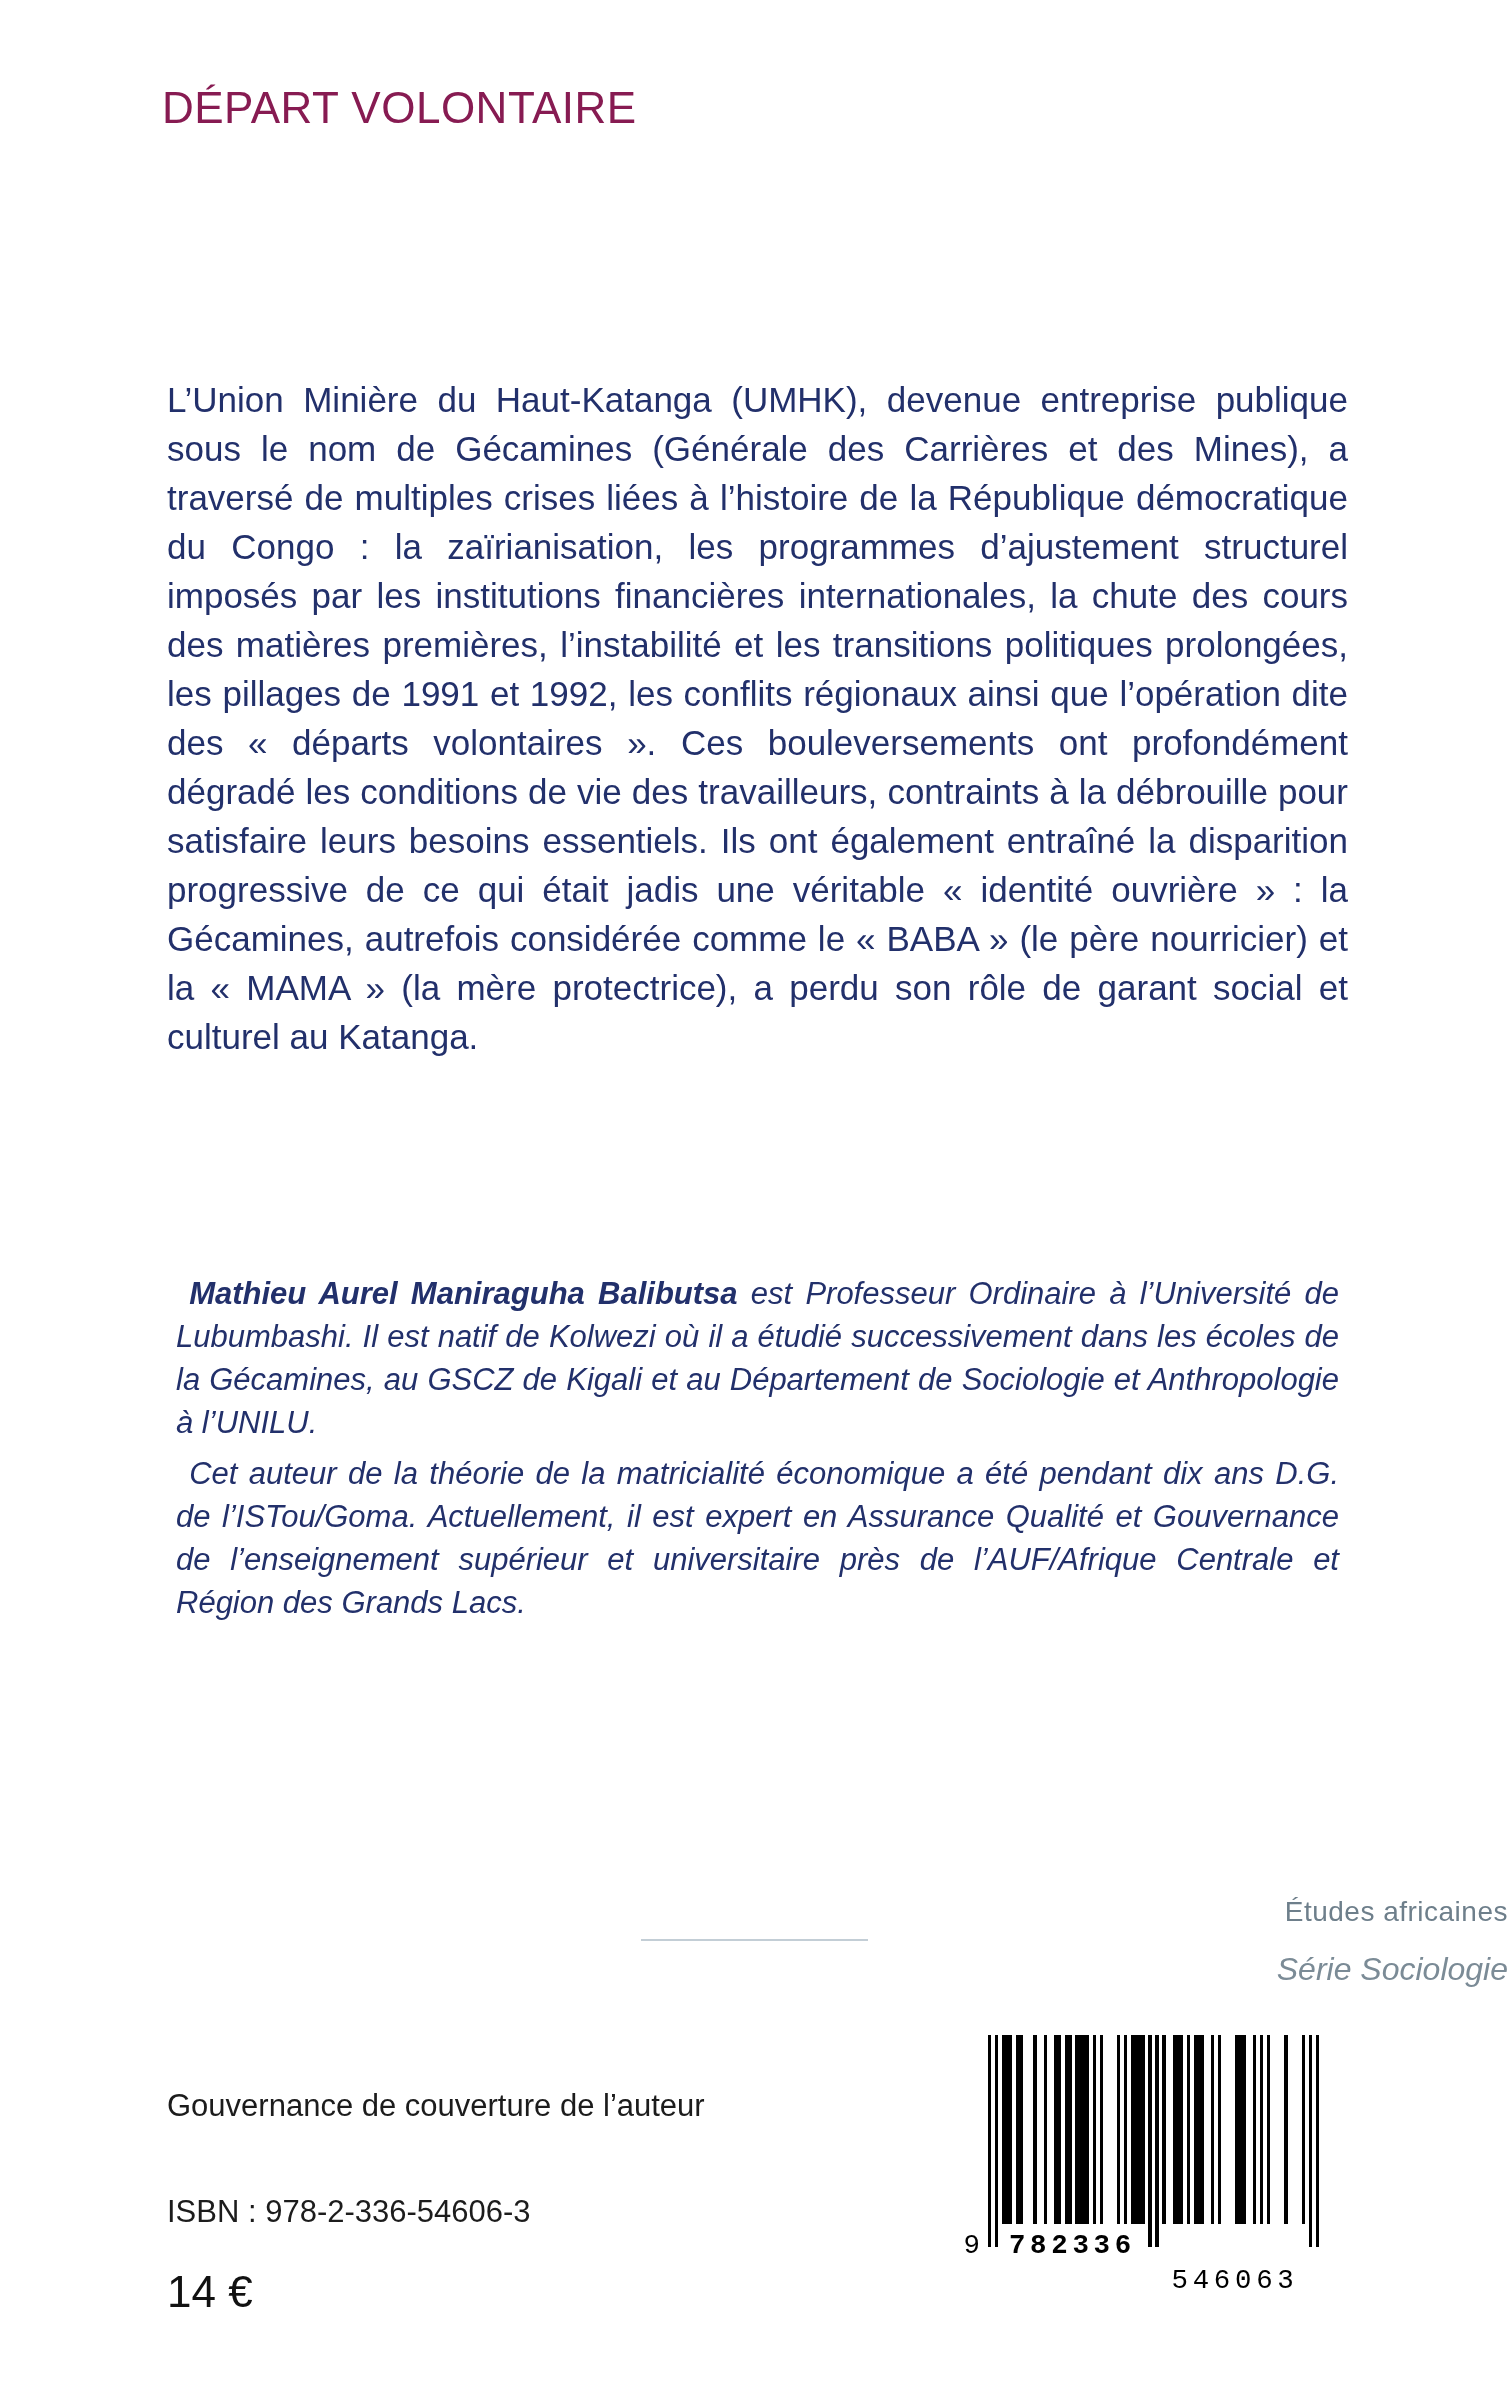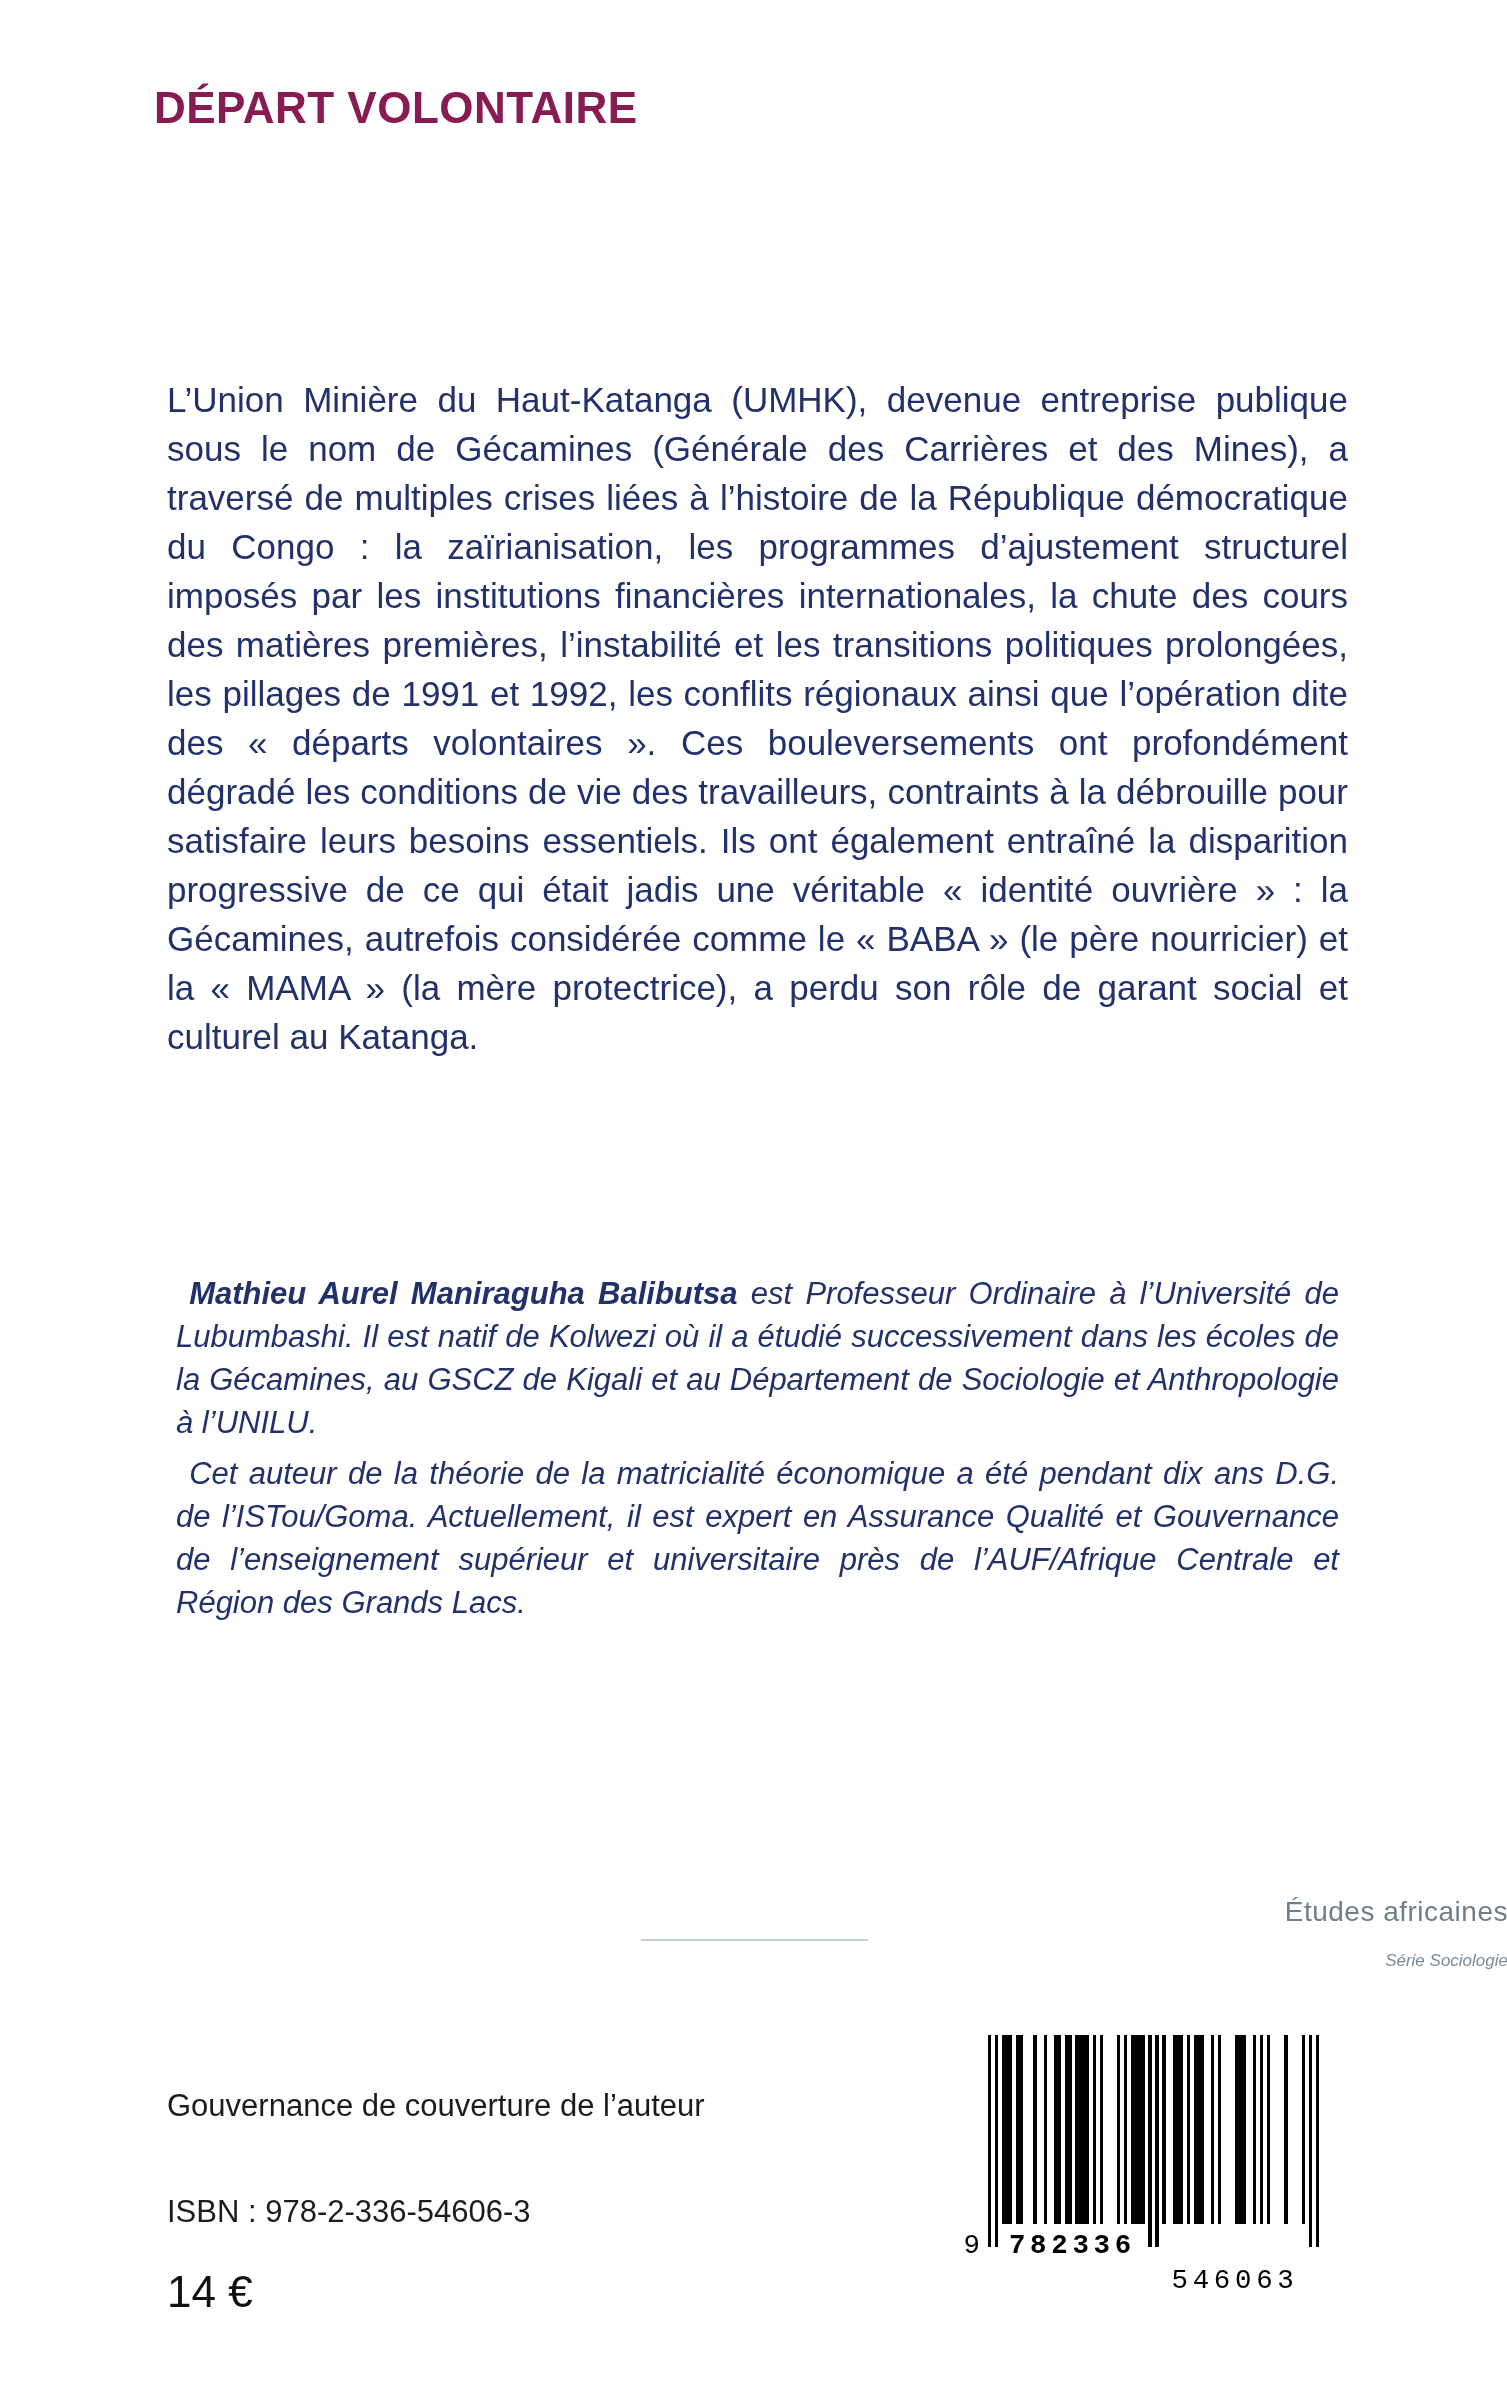--- a/index.html
+++ b/index.html
@@ -7,24 +7,24 @@
     position: relative;
     width: 1508px;
     height: 2402px;
     background: #ffffff;
     font-family: "Liberation Sans", sans-serif;
     overflow: hidden;
   }
   
   .title {
     position: absolute;
-    left: 154px;
+    left: 162px;
     top: 83px;
     font-size: 44px;
-    font-weight: 700;
+    font-weight: 400;
     letter-spacing: 0.5px;
     color: #871B52;
   }
   .subtitle {
     position: absolute;
     left: 167px;
     top: 144px;
     font-size: 37px;
     line-height: 48px;
     font-weight: 400;
@@ -68,21 +68,21 @@
     letter-spacing: 0.5px;
     color: #6E7F8B;
   }
   .series .rule {
     width: 227px;
     height: 1.9px;
     background: #C3CED6;
     margin: 11.4px auto 9.5px auto;
   }
   .series .series-name {
-    font-size: 17px;
+    font-size: 32px;
     font-style: italic;
     color: #7B8B96;
   }
   
   .photo-credit {
     position: absolute;
     left: 167px;
     top: 2088px;
     font-size: 31px;
     color: #1C1C1C;

